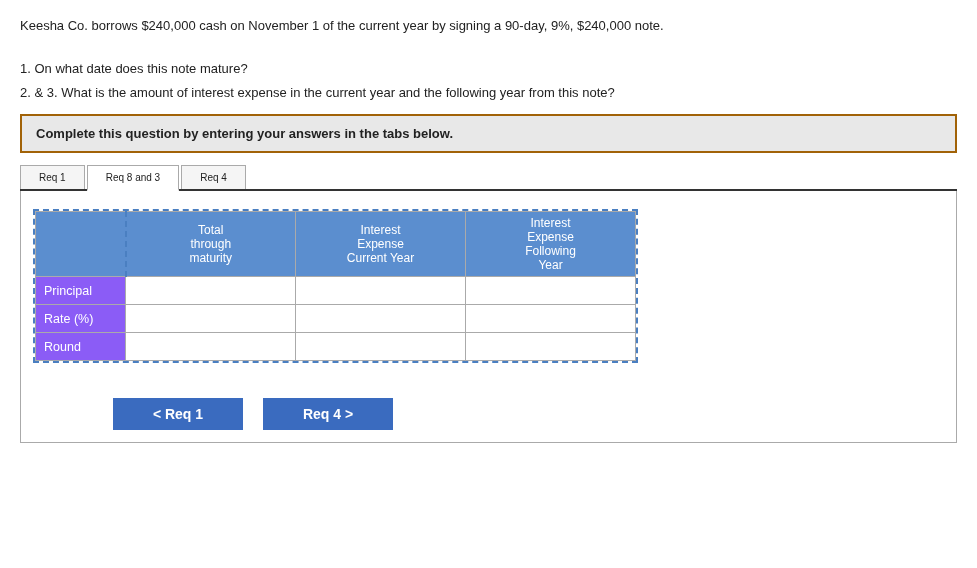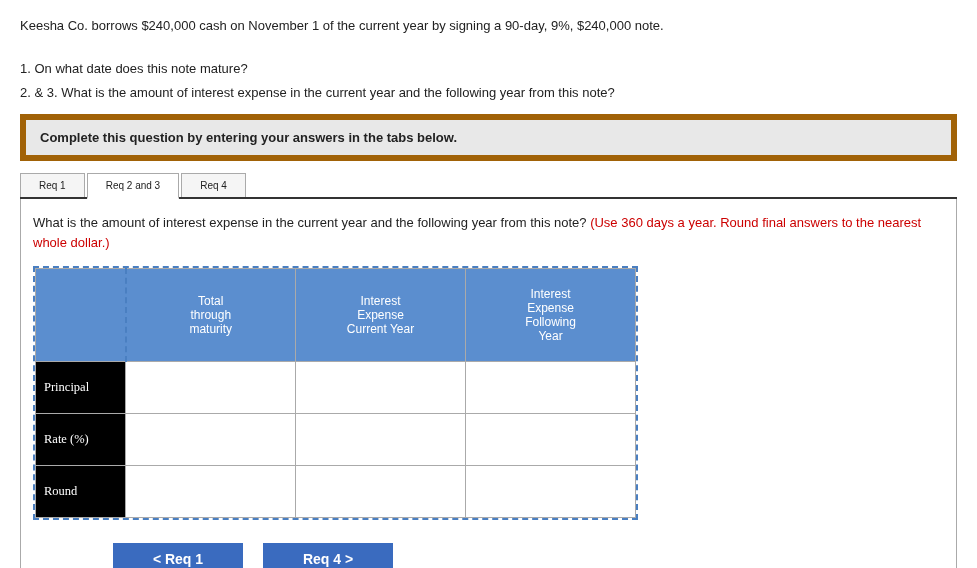--- a/index.html
+++ b/index.html
@@ -12,21 +12,21 @@
       min-height: 568px;
       padding: 16px 20px;
     }
     .intro-text {
       margin-bottom: 12px;
       line-height: 1.5;
     }
     .intro-text p { margin-bottom: 4px; }
     .question-box {
       background: #e8e8e8;
-      border: 6px solid #a16207;
+      border: 2px solid #a16207;
       padding: 10px 14px;
       margin-bottom: 12px;
       font-weight: bold;
       font-size: 13px;
     }
     .tabs-row {
       display: flex;
       flex-direction: row;
       border-bottom: 2px solid #333;
       margin-bottom: 0;
@@ -62,64 +62,63 @@
       border: 2px dashed #4a7fc1;
       display: inline-block;
       margin-top: 4px;
     }
     table.data-table {
       border-collapse: collapse;
       font-size: 12.5px;
     }
     table.data-table th, table.data-table td {
       border: 1px solid #aaa;
-      padding: 18px 8px;
+      padding: 4px 8px;
       min-width: 90px;
       height: 28px;
     }
     table.data-table th {
       background: #5b8ecf;
       color: #fff;
       text-align: center;
       vertical-align: middle;
       font-weight: normal;
       font-size: 12px;
     }
     table.data-table td {
       background: #fff;
       vertical-align: middle;
     }
     table.data-table td.row-label {
-      background: #000000;
+      background: #8b5cf6;
       color: #fff;
       font-weight: normal;
       white-space: nowrap;
       min-width: 80px;
-      font-family: Liberation Serif, serif;
     }
     table.data-table td.input-cell {
       background: #fff;
       padding: 2px 4px;
     }
     table.data-table td.input-cell input {
       width: 100%;
       border: none;
       outline: none;
       font-size: 12.5px;
       background: transparent;
     }
     .corner-cell {
       background: #5b8ecf !important;
       border-right: 2px dashed #4a7fc1 !important;
     }
     .buttons-row {
       display: flex;
       flex-direction: row;
       gap: 20px;
-      margin-top: 20px;
+      margin-top: 32px;
       margin-left: 80px;
     }
     .btn {
       padding: 8px 28px;
       font-size: 14px;
       font-weight: bold;
       color: #fff;
       background: #3a6bbf;
       border: none;
       cursor: pointer;
@@ -142,32 +141,28 @@
 
 <div class="question-box">
   <span>Complete this question by entering your answers in the tabs below.</span>
 </div>
 
 <div class="tabs-row">
   <div class="tab">
     <span>Req 1</span>
   </div>
   <div class="tab active">
-    <span>Req 2 and 3</span>
+    <span>Req 8 and 3</span>
   </div>
   <div class="tab">
     <span>Req 4</span>
   </div>
 </div>
 
 <div class="tab-content">
-  <div class="instruction-text">
-    <span>What is the amount of interest expense in the current year and the following year from this note?</span>
-    <span class="red-text">(Use 360 days a year. Round final answers to the nearest whole dollar.)</span>
-  </div>
 
   <div class="table-wrapper">
     <table class="data-table">
       <thead>
         <tr>
           <th class="corner-cell"></th>
           <th>
             Total<br>through<br>maturity
           </th>
           <th class="dashed-inner">

